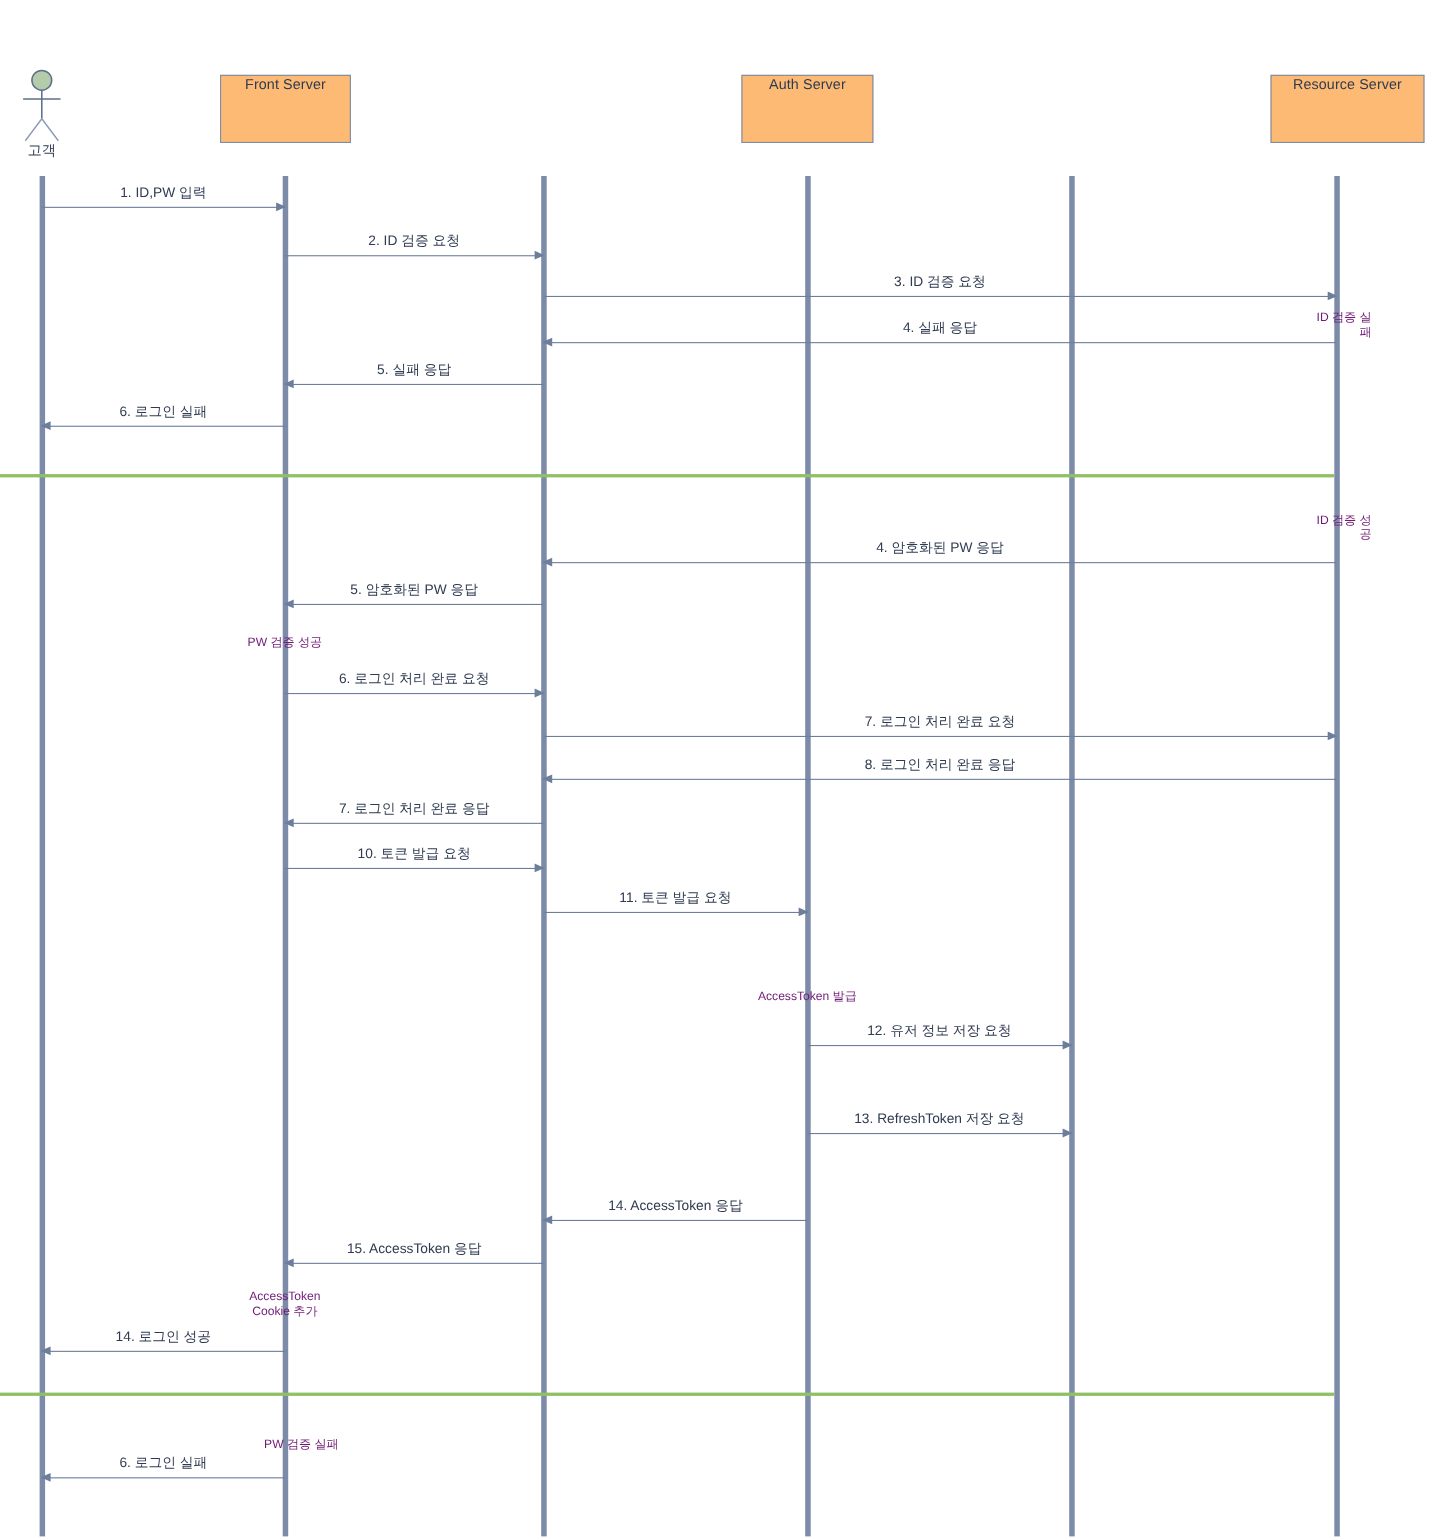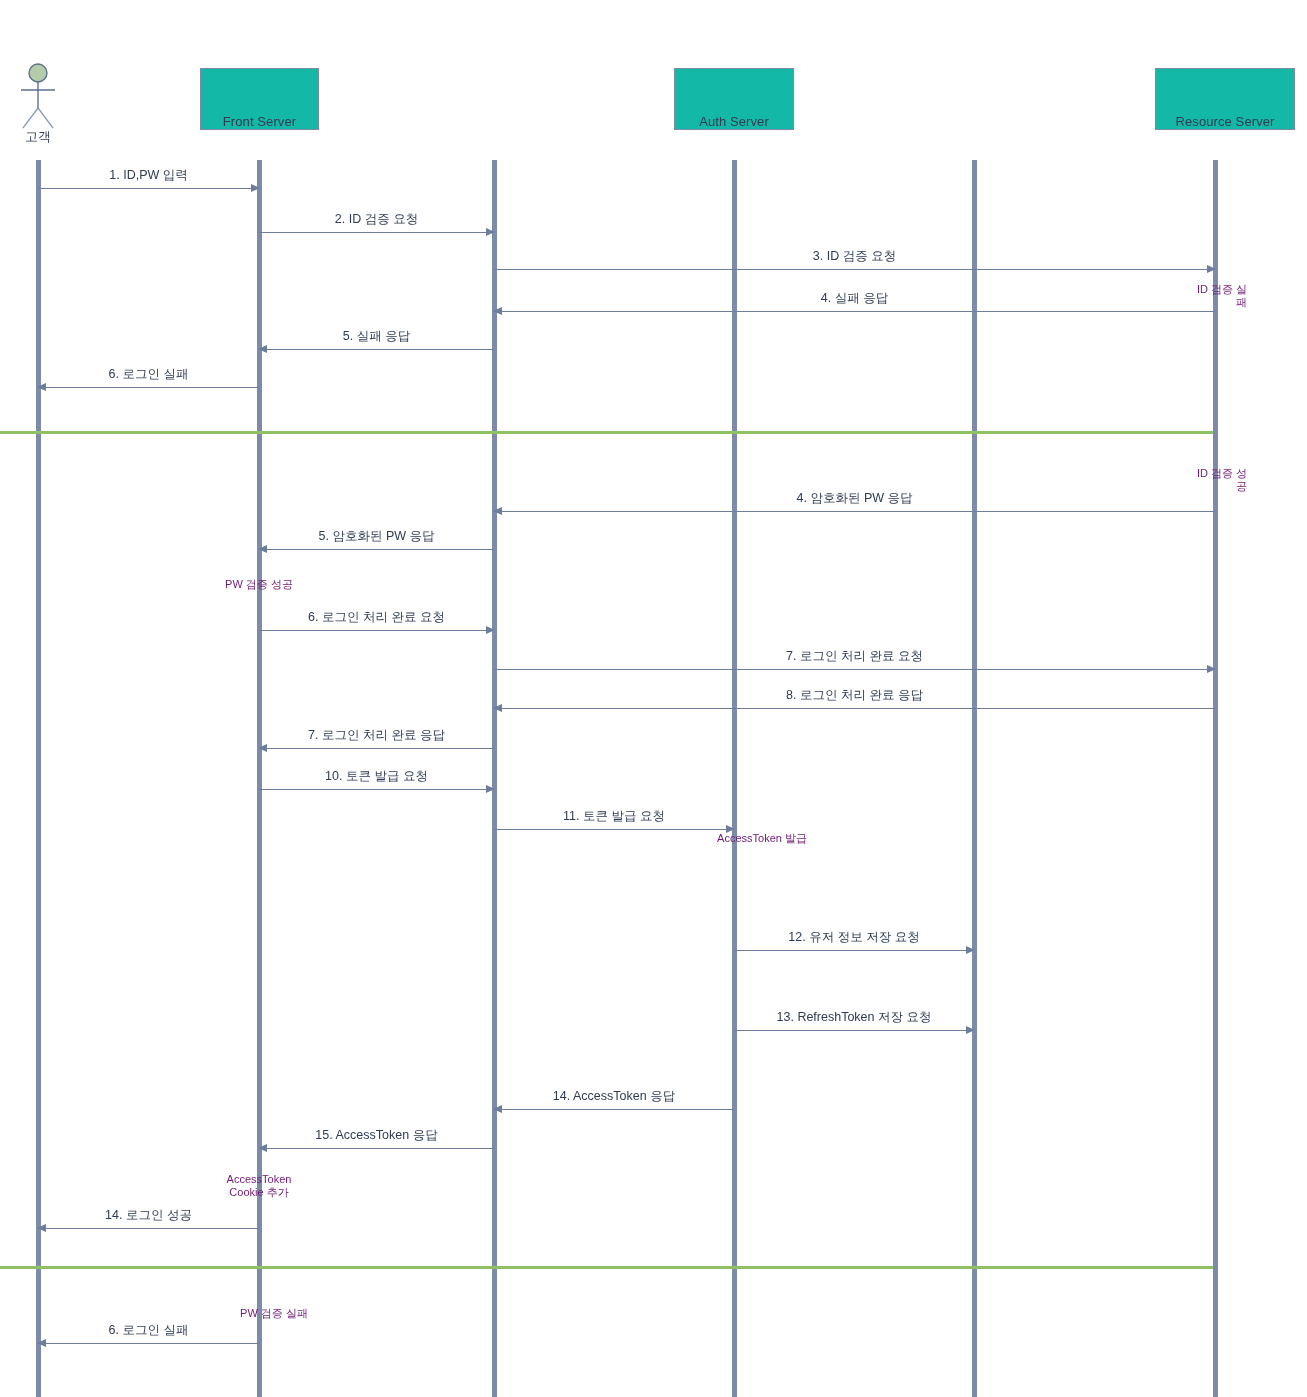--- a/index.html
+++ b/index.html
@@ -14,25 +14,25 @@
   #diagram {
     position: relative;
     width: 1307px;
     height: 1397px;
     background: #ffffff;
     overflow: hidden;
   }
   
   .participant-box {
     position: absolute;
-    background: #14b8a6;
+    background: #fdba74;
     border: 1px solid #7b8ba8;
     box-sizing: border-box;
     display: flex;
-    align-items: flex-end;
+    align-items: flex-start;
     justify-content: center;
   }
   .participant-label {
     font-size: 13px;
     color: #2f3b52;
     letter-spacing: .1px;
     white-space: nowrap;
   }
   
   .actor {
@@ -207,17 +207,17 @@
       <div class="msg-head left"></div>
     </div>
     <div class="msg-label" style="left: 148.5px; top: 1207px;">14. 로그인 성공</div>
     <div class="msg" style="left: 38px; top: 1343px; width: 221px;">
       <div class="msg-head left"></div>
     </div>
     <div class="msg-label" style="left: 148.5px; top: 1322px;">6. 로그인 실패</div>
     <div class="note right-anchor" style="left: 1247px; top: 283px;">ID 검증 실패</div>
     <div class="note right-anchor" style="left: 1247px; top: 467px;">ID 검증 성공</div>
     <div class="note" style="left: 259px; top: 578px;">PW 검증 성공</div>
-    <div class="note" style="left: 734px; top: 832px; margin-left: 28px;">AccessToken 발급</div>
+    <div class="note" style="left: 734px; top: 900px;">AccessToken 발급</div>
     <div class="note" style="left: 259px; top: 1173px;">AccessToken
 Cookie 추가</div>
     <div class="note" style="left: 274px; top: 1307px;">PW 검증 실패</div>
   </div>
 
 </body></html>

